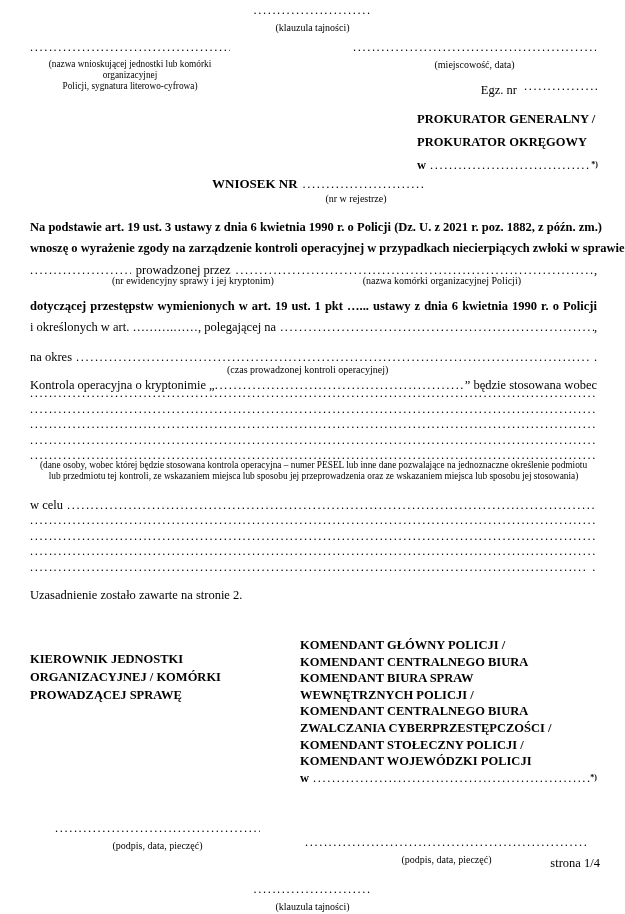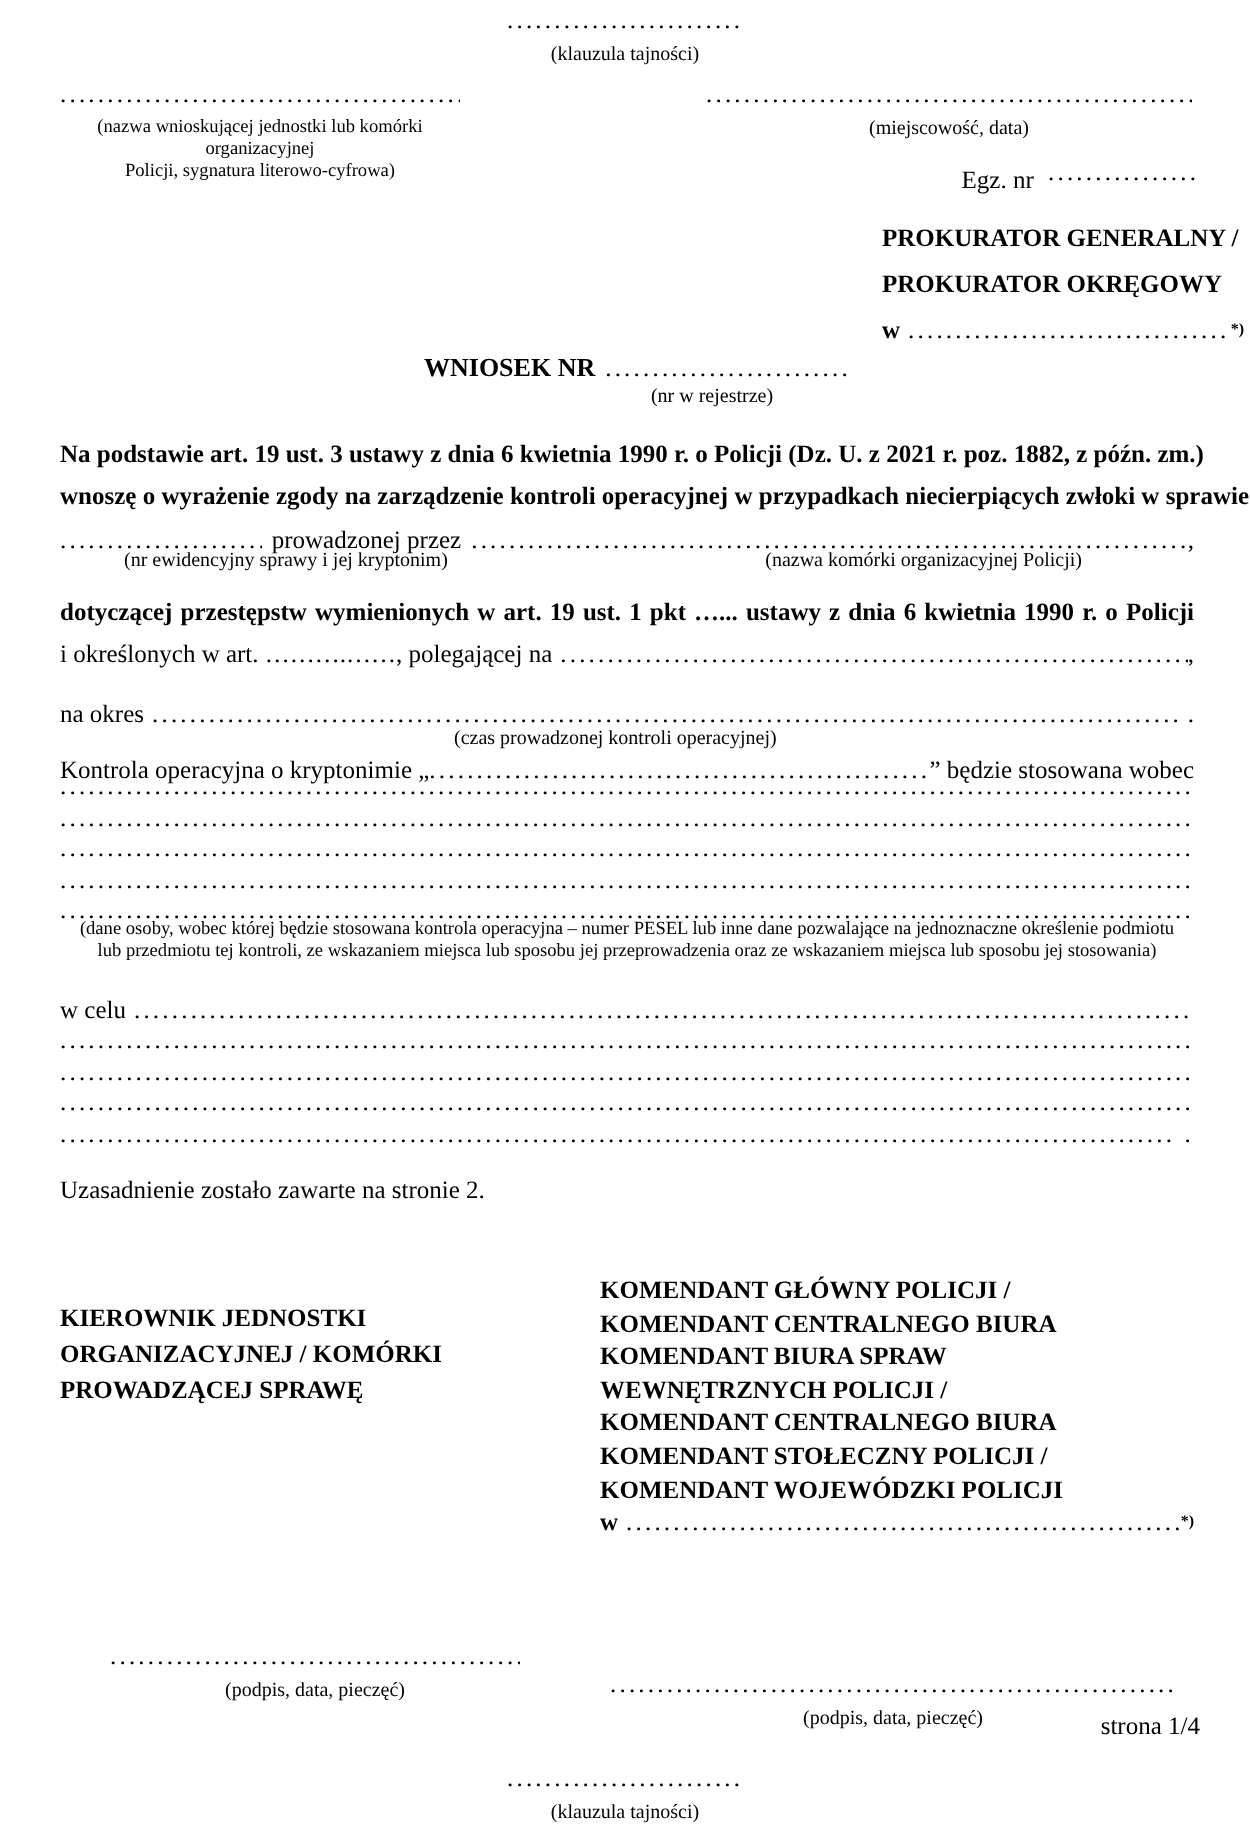--- a/index.html
+++ b/index.html
@@ -20,21 +20,21 @@
   .fill, .fillflex, .dotrow {
     overflow:hidden; white-space:nowrap; letter-spacing:1.6px;
     font-weight:400;
   }
   .fill { display:inline-block; vertical-align:baseline; }
   .fillflex { flex:1 1 auto; min-width:0; }
   .dotrow { line-height:15.5px; height:15.5px; }
   sup { font-size:8px; vertical-align:top; position:relative; top:-2px; }
   .lh { line-height:21px; height:21px; white-space:nowrap; }
   #body { position:absolute; top:0; left:30px; right:28px; bottom:0; }
-  #addressee { line-height:23px;margin-left:24px; }
+  #addressee { line-height:23px; }
   #left-signatory  { line-height:18px; }
   #right-signatory { line-height:16.6px; }
 </style>
 </head>
 <body>
 
 <div class="page">
 
   <div class="al ctr" style="top:3px">
     <span class="fill" style="width:118px">........................................................................................................................................................................................................</span>
@@ -79,22 +79,22 @@
     <div class="al just lh" style="top:217px">Na podstawie art. 19 ust. 3 ustawy z dnia 6 kwietnia 1990 r. o Policji (Dz. U. z 2021 r. poz. 1882, z późn. zm.)</div>
     <div class="al just lh" style="top:238px">wnoszę o wyrażenie zgody na zarządzenie kontroli operacyjnej w przypadkach niecierpiących zwłoki w sprawie</div>
 
     <div class="al row lh" style="top:260px">
       <span class="fill" style="width:266px">........................................................................................................................................................................................................</span>
       <span style="padding:0 5px">prowadzonej przez</span>
       <span class="fillflex">........................................................................................................................................................................................................</span>
       <span>,</span>
     </div>
     <div class="al row cap" style="top:275px">
-      <span style="margin-left:32px">(nr ewidencyjny sprawy i jej kryptonim)</span>
-      <span style="margin-left:auto;margin-right:56px">(nazwa komórki organizacyjnej Policji)</span>
+      <span style="margin-left:82px">(nr ewidencyjny sprawy i jej kryptonim)</span>
+      <span style="margin-left:auto;margin-right:76px">(nazwa komórki organizacyjnej Policji)</span>
     </div>
 
     <div class="al just lh" style="top:296px">dotyczącej przestępstw wymienionych w art. 19 ust. 1 pkt …... ustawy z dnia 6 kwietnia 1990 r. o Policji</div>
     <div class="al row lh" style="top:317px">
       <span>i określonych w art. ……….……, polegającej na</span>
       <span class="fillflex" style="margin-left:4px">........................................................................................................................................................................................................</span>
       <span>,</span>
     </div>
 
     <div class="al row lh" style="top:347px">
@@ -142,20 +142,21 @@
     <div>ORGANIZACYJNEJ / KOMÓRKI</div>
     <div>PROWADZĄCEJ SPRAWĘ</div>
   </div>
 
   <div id="right-signatory" class="b" style="position:absolute;top:637px;left:300px;width:297px">
     <div>KOMENDANT GŁÓWNY POLICJI /</div>
     <div>KOMENDANT CENTRALNEGO BIURA</div>
     <div>KOMENDANT BIURA SPRAW</div>
     <div>WEWNĘTRZNYCH POLICJI /</div>
     <div>KOMENDANT CENTRALNEGO BIURA</div>
+    <div>ZWALCZANIA CYBERPRZESTĘPCZOŚCI /</div>
     <div>KOMENDANT STOŁECZNY POLICJI /</div>
     <div>KOMENDANT WOJEWÓDZKI POLICJI</div>
     <div class="row">
       <span>w</span>
       <span class="fillflex" style="margin-left:4px">........................................................................................................................................................................................................</span>
       <sup>*)</sup>
     </div>
   </div>
 
   <div class="ctr" style="position:absolute;top:821px;left:55px;width:205px">

